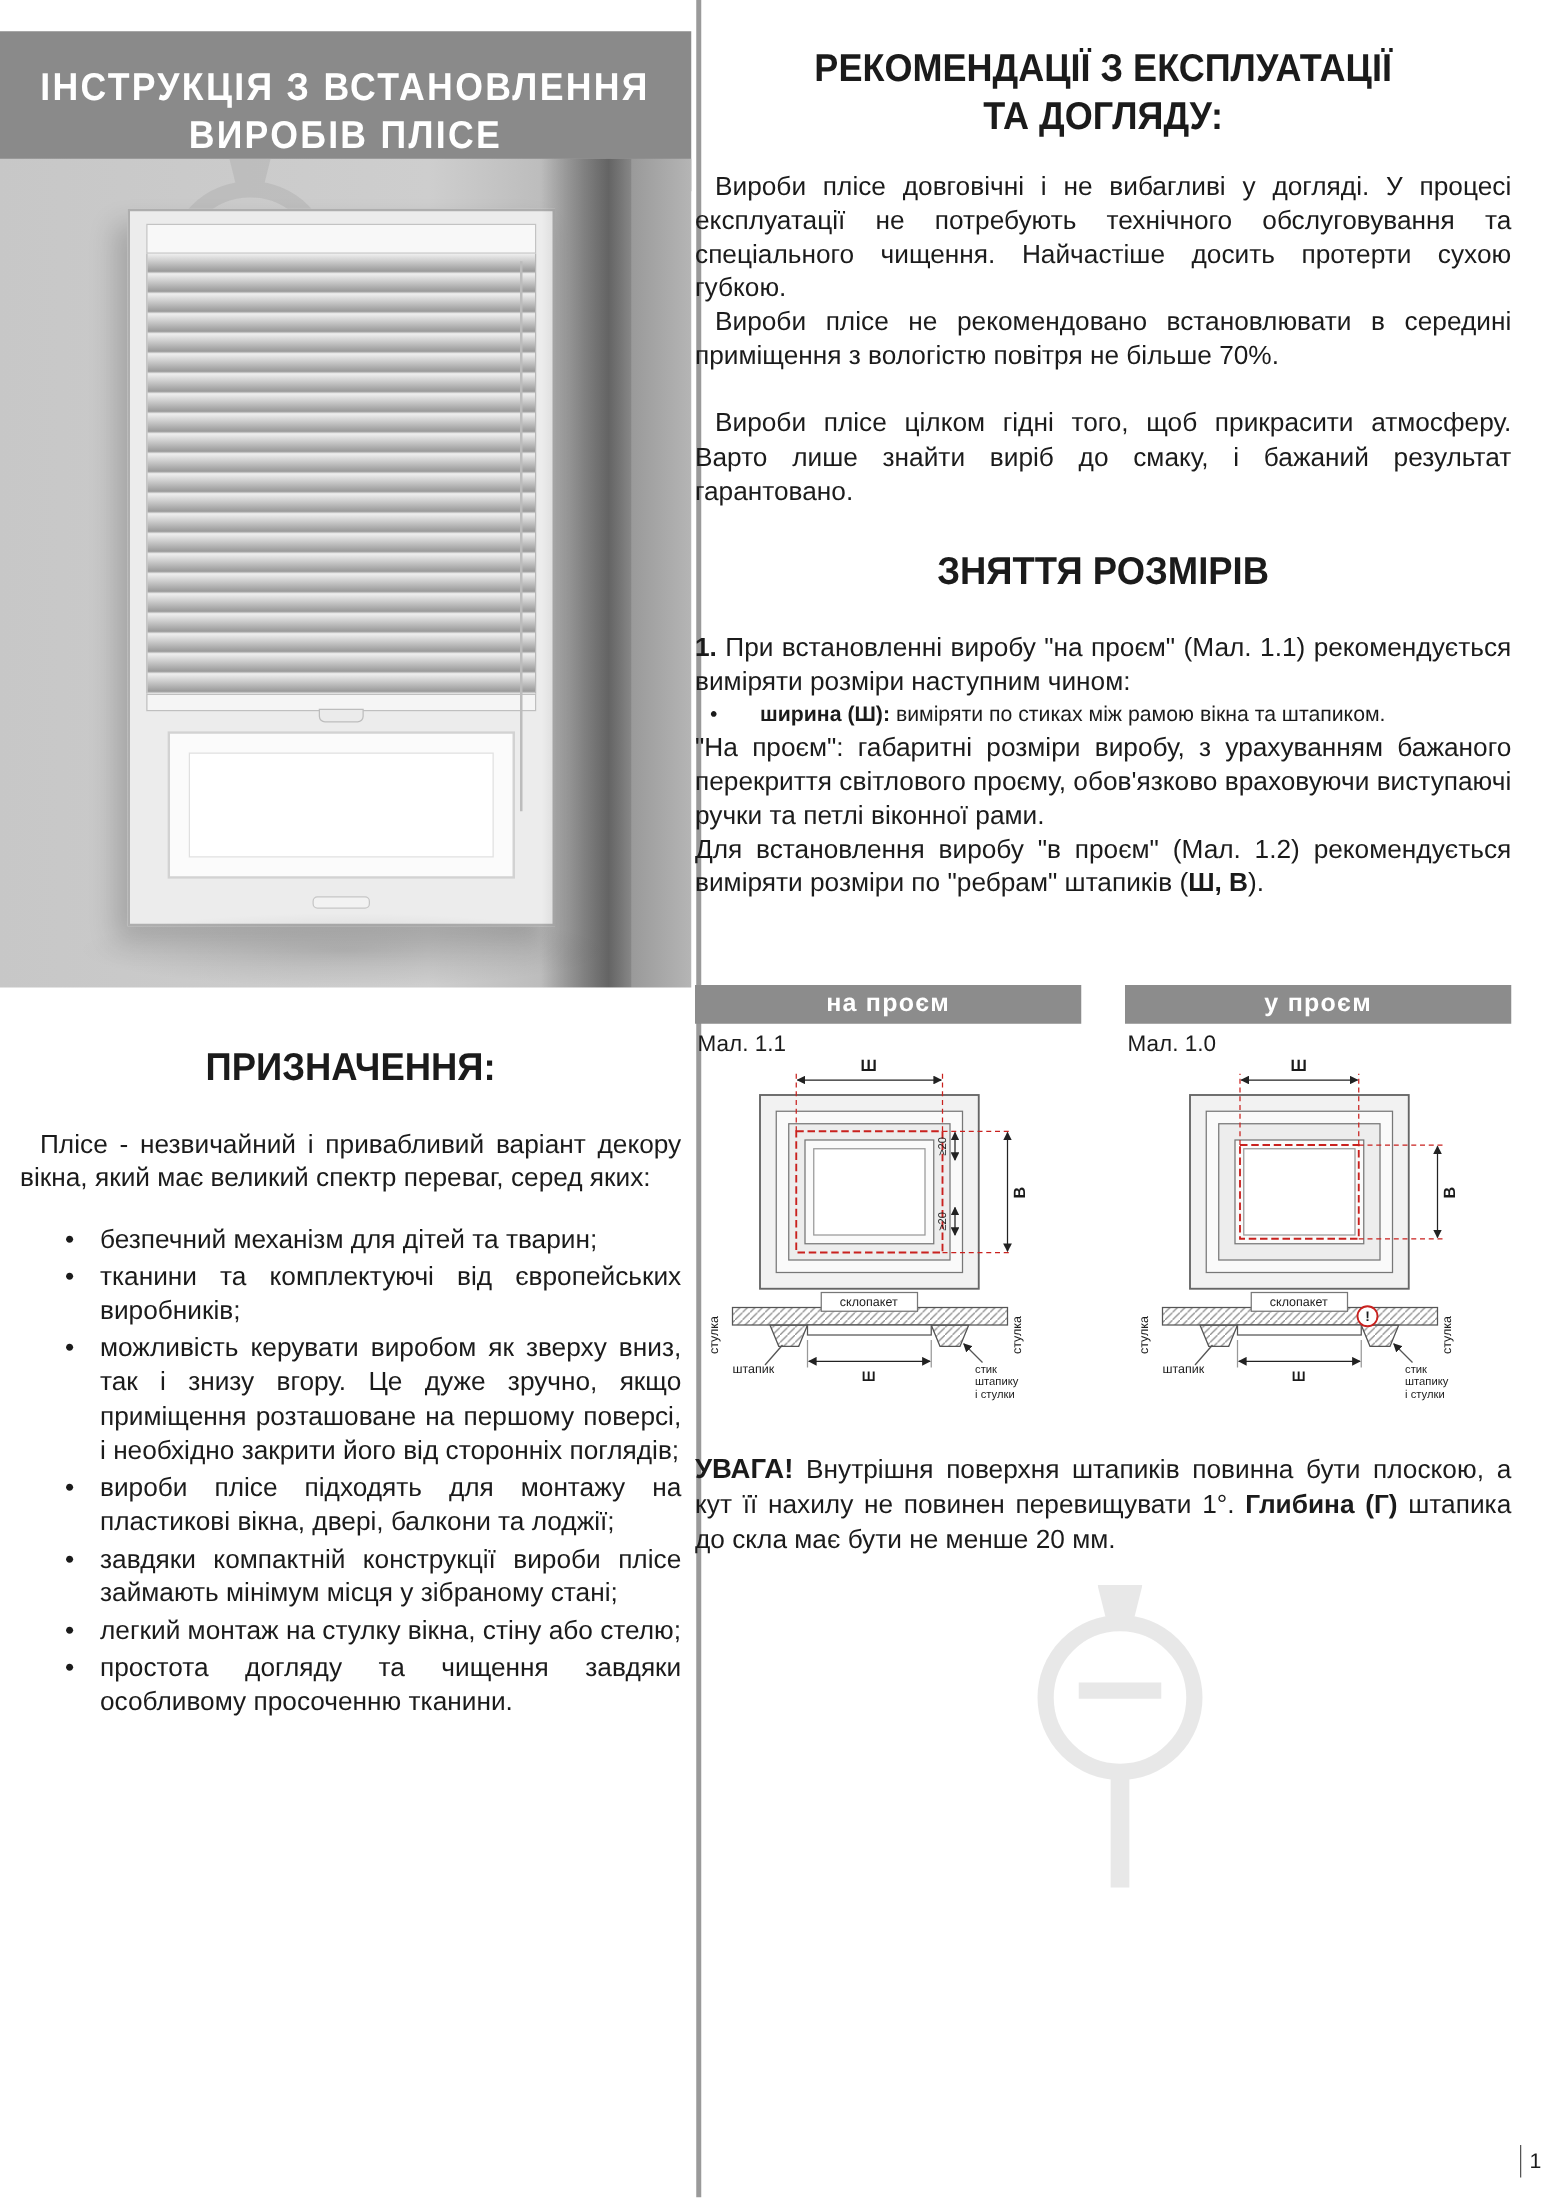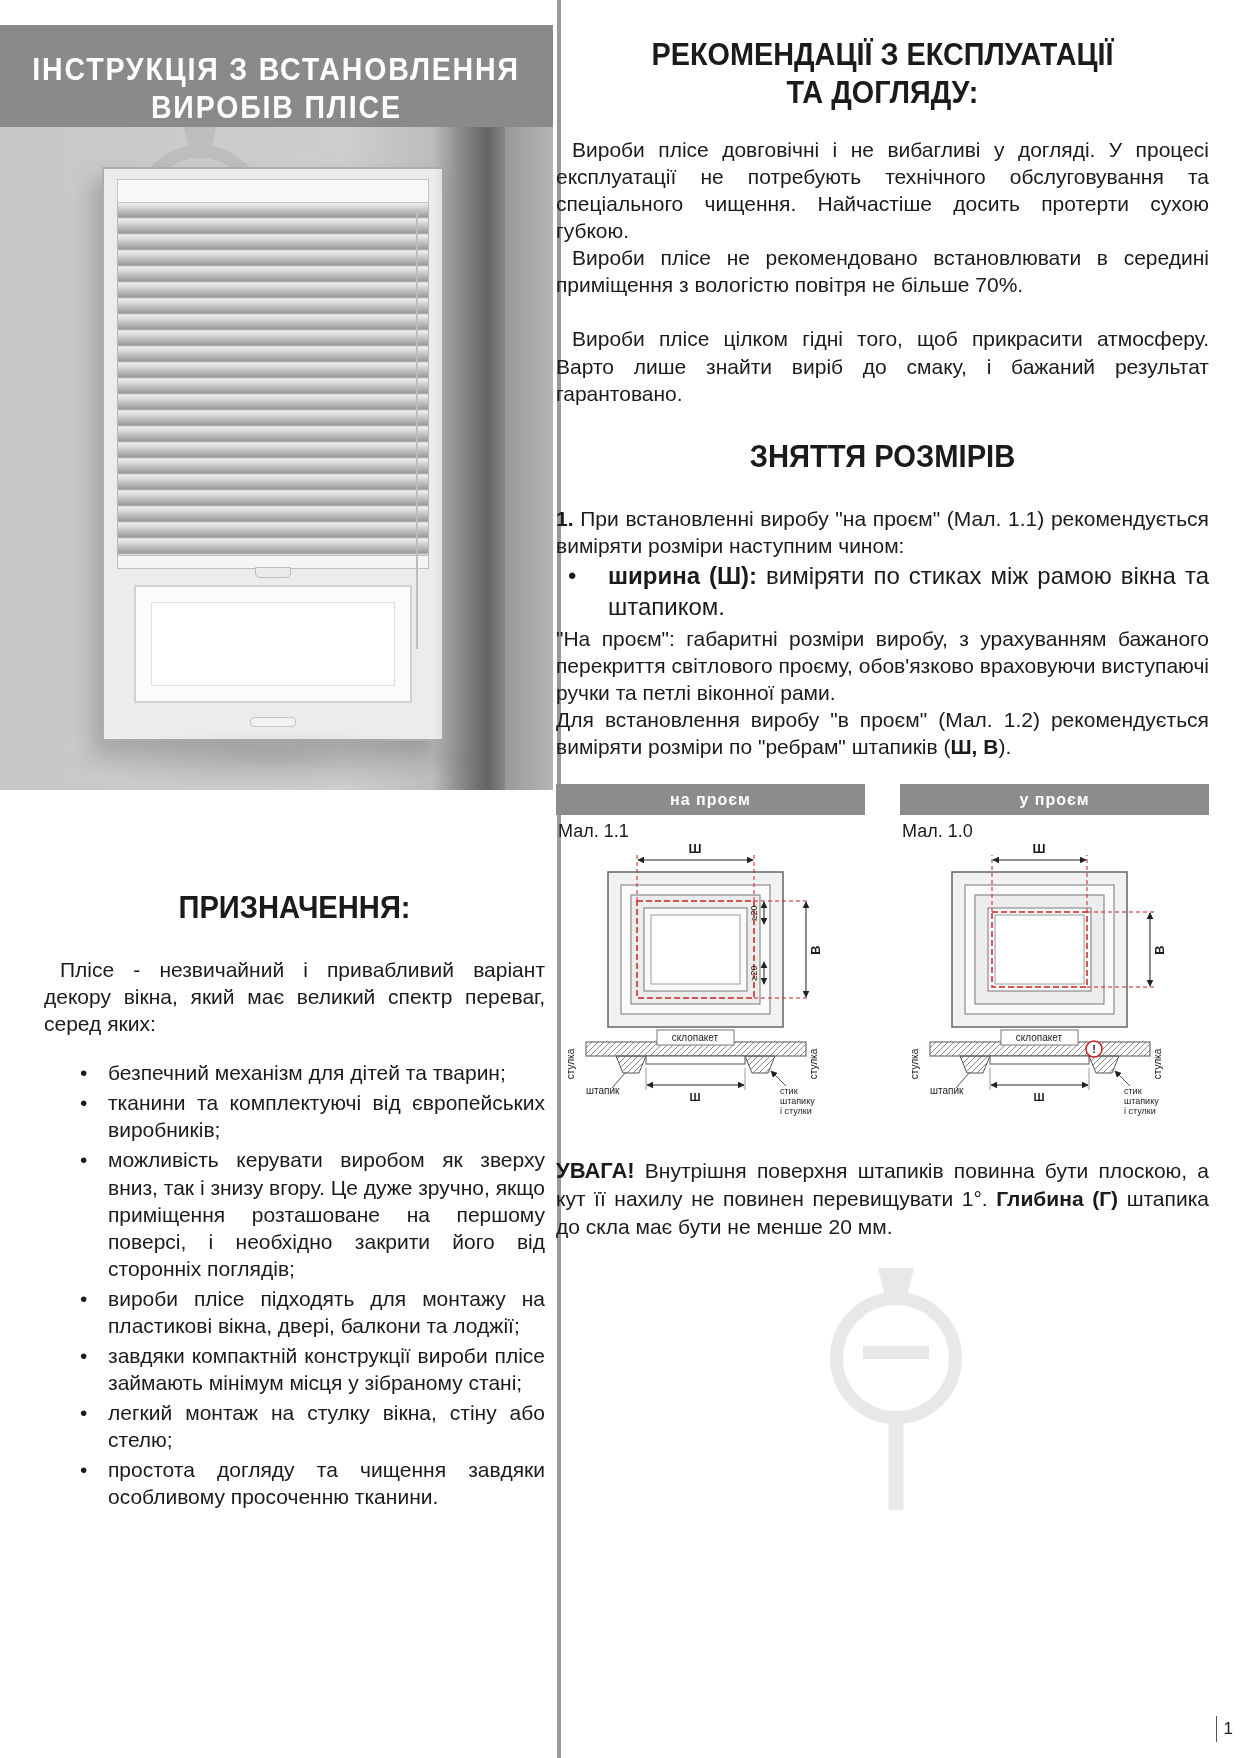--- a/index.html
+++ b/index.html
@@ -56,46 +56,46 @@
   
   .wm { position:absolute; opacity:0.45; pointer-events:none; }
   .wm .ring { width:132px; height:132px; border:13px solid #aeaeae; border-radius:50%; }
   .wm .stem { position:absolute; left:50%; top:126px; transform:translateX(-50%); width:15px; height:92px; background:#aeaeae; }
   .wm .bar  { position:absolute; left:50%; top:54px; transform:translateX(-50%); width:66px; height:13px; background:#aeaeae; }
   .wm .head { position:absolute; left:50%; top:-24px; transform:translateX(-50%); width:36px; height:26px; background:#aeaeae; clip-path:polygon(18% 100%,82% 100%,100% 0,0 0); }
   .wm1 { left:134px; top:18px; }
   .wm2 { left:830px; top:1292px; opacity:0.35; }
   .wm2 .ring { border-color:#bfbfbf; } .wm2 .stem,.wm2 .bar,.wm2 .head { background:#bfbfbf; }
 
-  .left-text { position:absolute; left:0; top:832px; width:553px; padding:0 8px 0 44px; }
+  .left-text { position:absolute; left:0; top:778px; width:553px; padding:0 8px 0 16px; }
   .section-title { font-size:31px; font-weight:bold; text-align:center; margin-top:58px; transform:scaleX(0.94); }
   .body { font-size:21px; line-height:1.29; text-align:justify; }
   .intro { margin-top:30px; text-indent:16px; }
 
   ul.plain { list-style:none; margin-top:22px; margin-left:28px; }
   ul.plain li { position:relative; padding-left:36px; margin-bottom:3px; }
   ul.plain li::before { content:"\2022"; position:absolute; left:8px; top:0; }
 
   
   .right-col { position:absolute; left:556px; top:0; width:653px; }
   .r-title { margin-top:36px; text-align:center; }
   .r-title .tl { font-size:31px; font-weight:bold; line-height:38px; transform:scaleX(0.93); white-space:nowrap; }
   .mt { margin-top:27px; }
   .r1 { margin-top:24px; }
   .measure-title { font-size:31px; font-weight:bold; text-align:center; margin-top:32px; margin-bottom:30px; transform:scaleX(0.94); }
   .bold { font-weight:bold; }
 
   ul.rlist { list-style:none; margin-top:2px; }
-  ul.rlist li { position:relative; padding-left:52px; margin-bottom:2px; text-align:justify; font-size:24px; line-height:1.29; }
+  ul.rlist li { position:relative; padding-left:52px; margin-bottom:2px; text-align:justify; font-size:17px; line-height:1.29; }
   ul.rlist li::before { content:"\2022"; position:absolute; left:12px; top:0; }
 
   
   .diagrams { display:flex; justify-content:space-between; margin-top:24px; }
   .panel { width:309px; }
-  .panel-header { height:31px; background:#8c8c8c; color:#fff; font-size:16px; font-weight:bold; letter-spacing:1px; display:flex; align-items:center; justify-content:center; }
+  .panel-header { height:31px; background:#8c8c8c; color:#fff; font-size:20px; font-weight:bold; letter-spacing:1px; display:flex; align-items:center; justify-content:center;margin-top:44px; }
   .fig-label { font-size:18px; margin:6px 0 0 2px; }
   .panel svg { display:block; width:100%; height:288px; }
   svg text { font-family:"Liberation Sans", sans-serif; fill:#1b1b1b; }
 
   .attention { margin-top:26px; font-size:21px; line-height:1.32; text-align:justify; }
   .attn-label { font-weight:bold; font-size:22px; }
 
   .page-num { position:absolute; right:12px; bottom:16px; display:flex; align-items:center; gap:7px; font-size:17px; }
   .pn-bar { width:1px; height:26px; background:#555; }
 </style>

